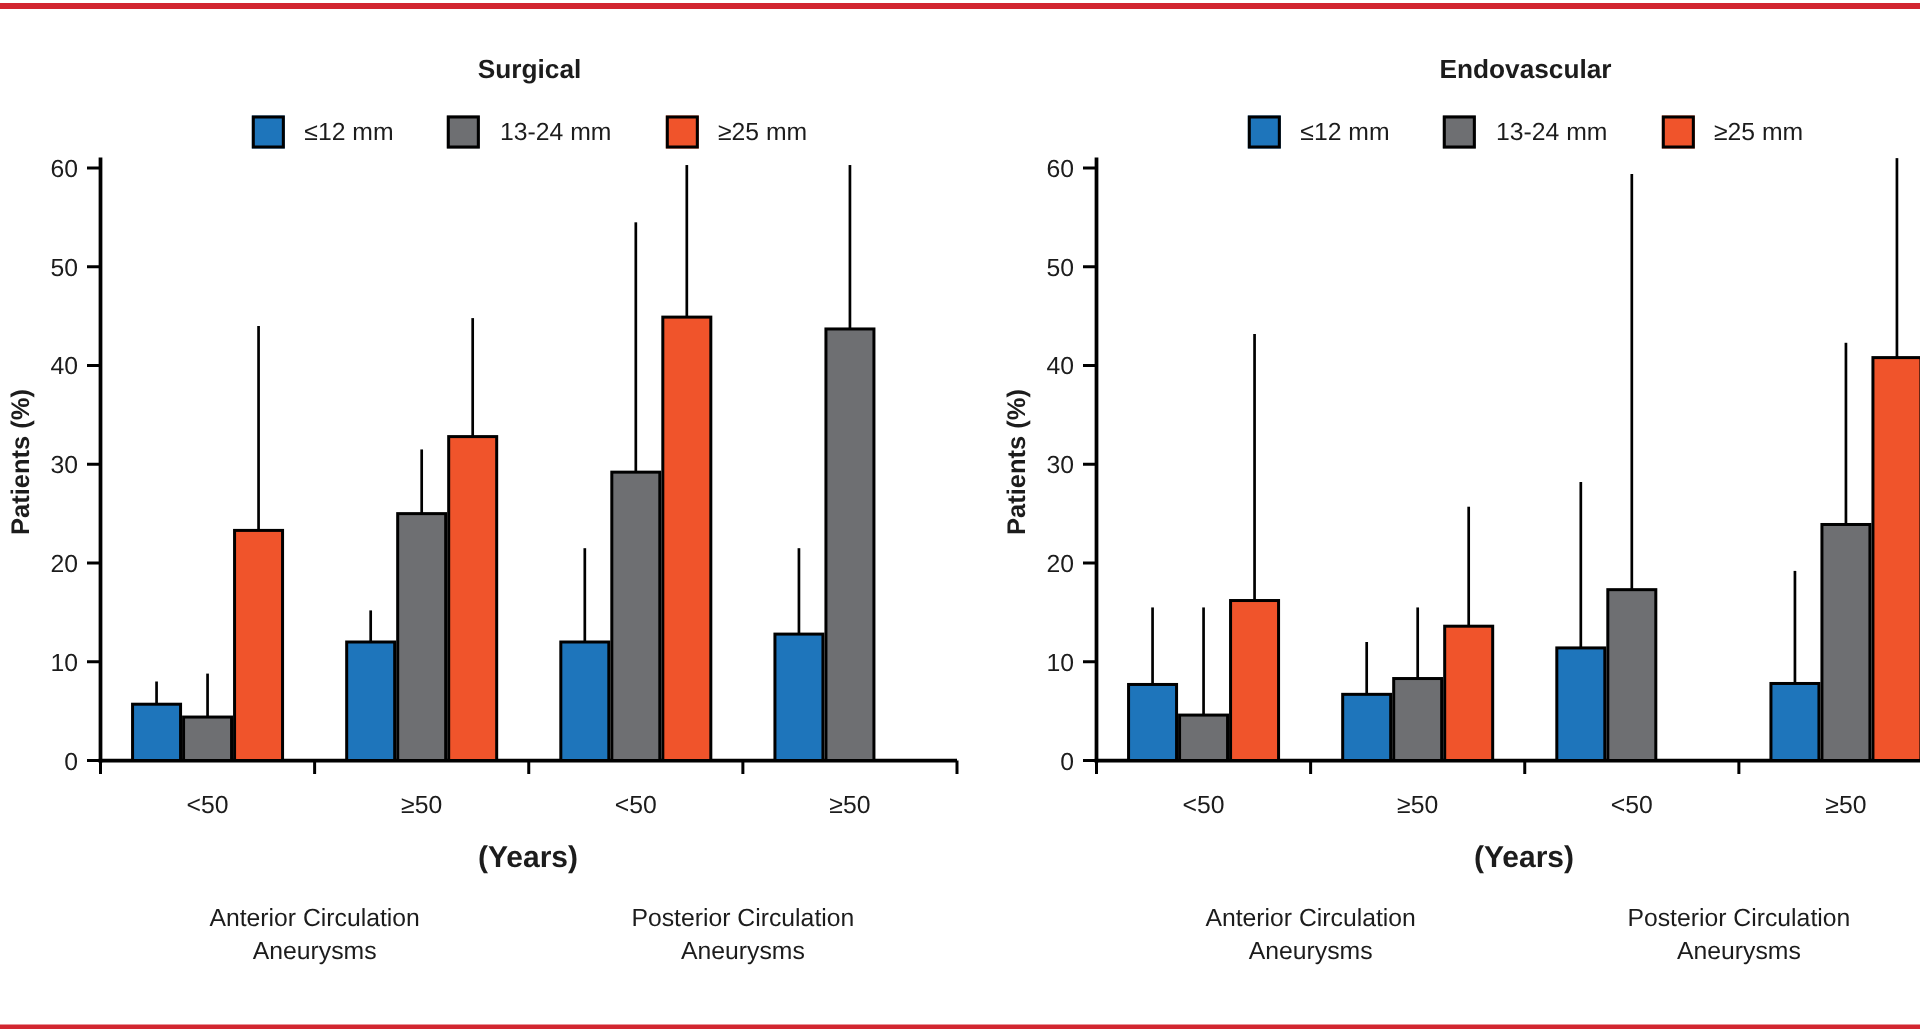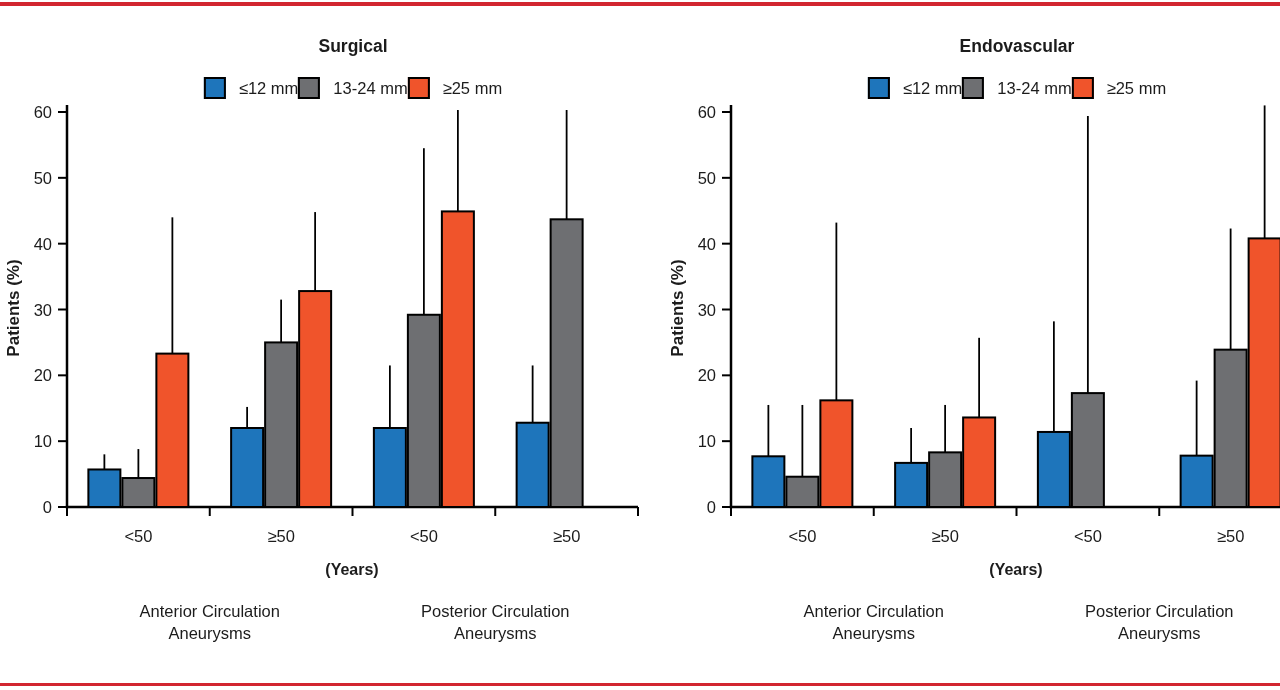--- a/index.html
+++ b/index.html
@@ -6,28 +6,28 @@
   body{width:1280px;height:690px;overflow:hidden;
        font-family:"Liberation Sans","DejaVu Sans",sans-serif;color:#1c1c1c;}
   .figure{position:relative;width:1244px;height:690px;background:#ffffff;}
   .rule{position:absolute;left:0;width:1280px;background:#D22630;}
   .rule-top{top:2px;height:4px;}
   .rule-bottom{top:683px;height:3px;}
   .chart{position:absolute;top:0;width:640px;height:690px;}
   .chart-title{position:absolute;left:353px;top:36px;transform:translateX(-50%);
        font-size:17.5px;font-weight:bold;white-space:nowrap;}
   .legend{position:absolute;left:353px;top:77px;transform:translateX(-50%);
-       display:flex;align-items:center;white-space:nowrap;}
+       display:flex;align-items:center;gap:36px;white-space:nowrap;}
   .legend-item{display:flex;align-items:center;gap:13px;}
   .legend-swatch{display:inline-block;width:18px;height:18px;border:2px solid #000;}
   .legend-label{font-size:16.5px;}
   .ylabel{position:absolute;left:14px;top:308px;transform:translate(-50%,-50%) rotate(-90deg);
        font-size:17px;font-weight:bold;white-space:nowrap;}
   .xlabel{position:absolute;left:352px;top:561px;transform:translateX(-50%);
-       font-size:16px;font-weight:bold;white-space:nowrap;text-align:center;}
+       font-size:20px;font-weight:bold;white-space:nowrap;text-align:center;}
   svg.plot{position:absolute;left:0;top:0;}
   svg text{font-family:"Liberation Sans","DejaVu Sans",sans-serif;fill:#1c1c1c;}
 </style>
 </head>
 <body>
 
 <div class="figure">
   <div class="rule rule-top"></div>
 
   <div class="chart" id="chart-0" style="left:0px">

